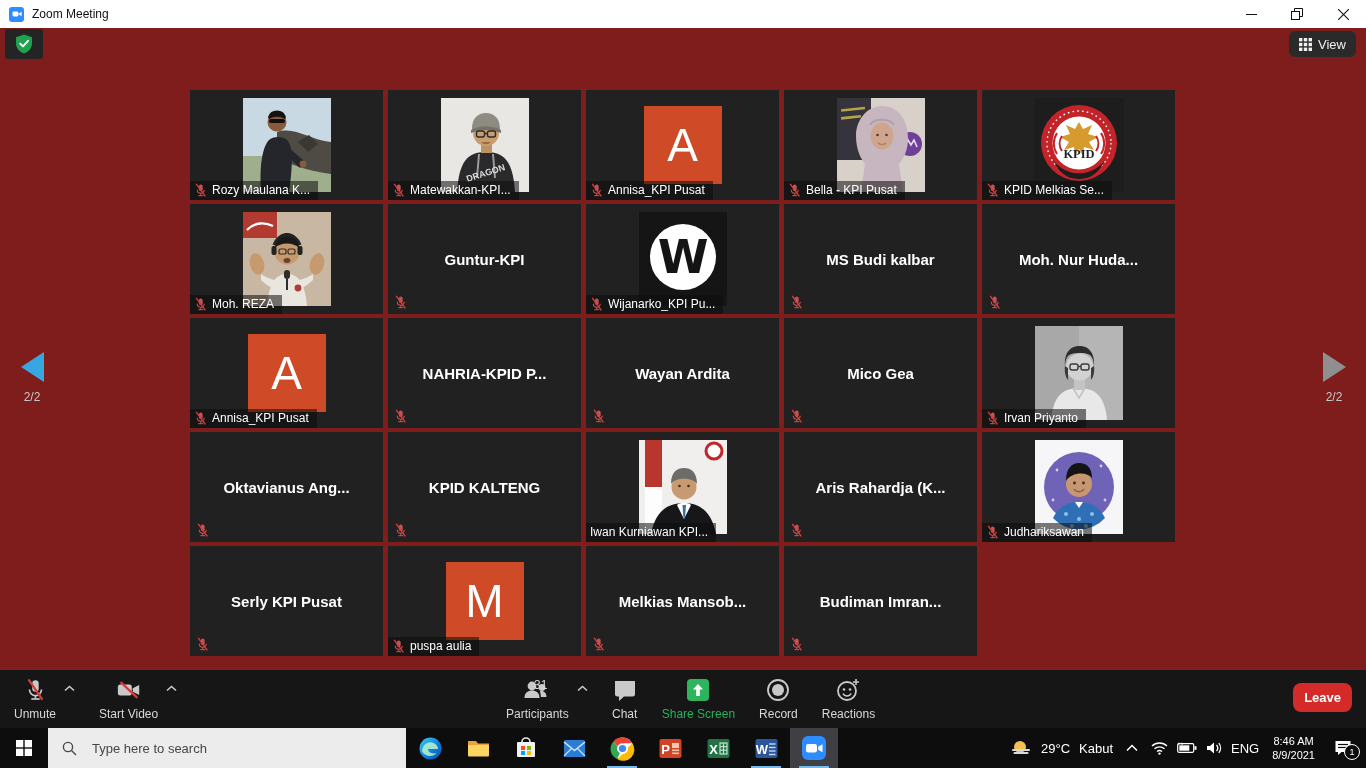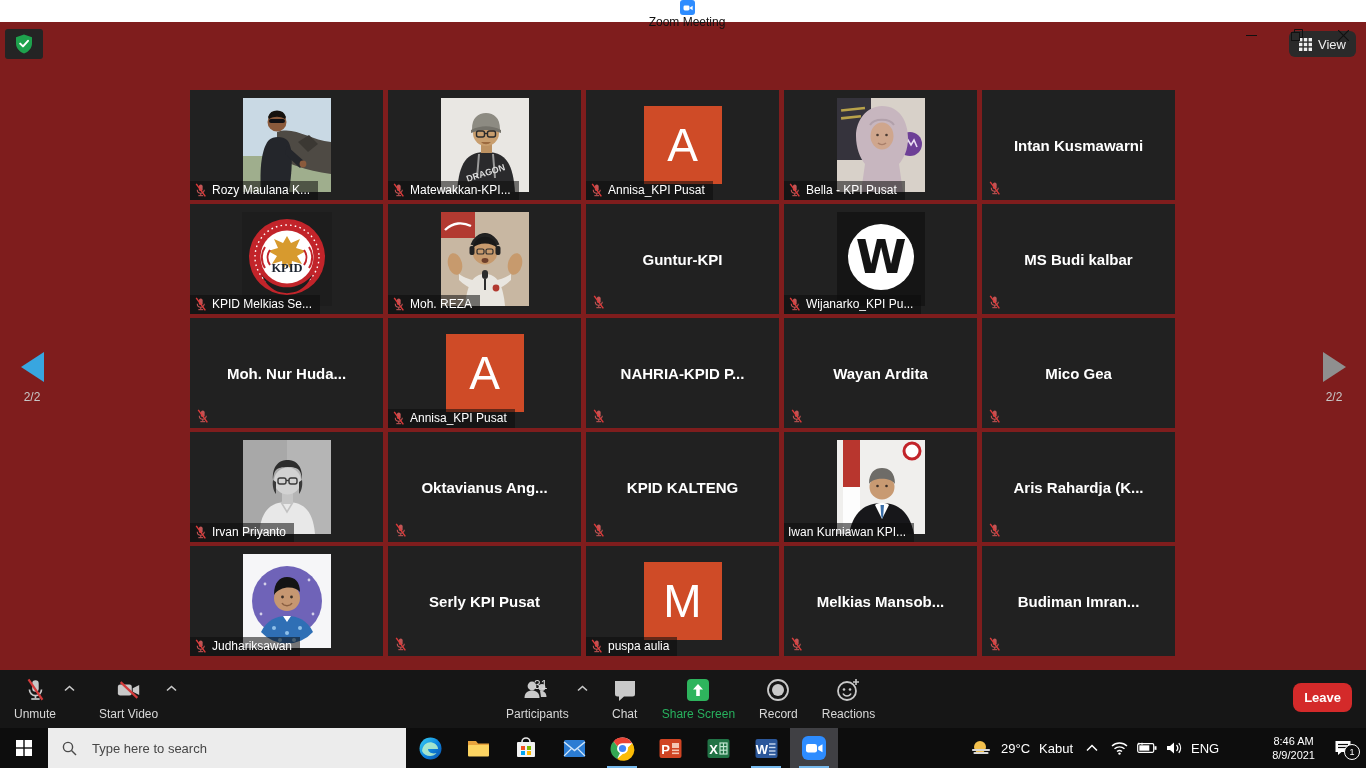--- a/index.html
+++ b/index.html
@@ -1,21 +1,21 @@
 <!DOCTYPE html>
 <html><head>
 <meta charset="utf-8">
 <style>
   html,body{margin:0;padding:0;}
   body{width:1366px;height:768px;overflow:hidden;position:relative;background:#151515;
        font-family:"Liberation Sans",sans-serif;-webkit-font-smoothing:antialiased;}
 
   
-  .titlebar{position:absolute;top:0;left:0;width:1366px;height:22px;background:#ffffff;
-            display:flex;align-items:center;z-index:30;flex-direction:column;}
+  .titlebar{position:absolute;top:0;left:0;width:1366px;height:28px;background:#ffffff;
+            display:flex;align-items:center;z-index:30;}
   .tb-appicon{width:15px;height:15px;border-radius:3px;background:#2d8cff;margin-left:9px;
               display:flex;align-items:center;justify-content:center;flex:0 0 auto;}
   .tb-title{font-size:12px;color:#111;margin-left:8px;}
   .tb-controls{margin-left:auto;display:flex;height:100%;}
   .tb-btn{width:46px;height:100%;display:flex;align-items:center;justify-content:center;}
 
   
   .meeting{position:absolute;top:22px;left:0;width:1366px;height:706px;background:#7f1d1d;}
   .shield-box{position:absolute;left:5px;top:7px;width:38px;height:30px;background:#242424;
               border-radius:3px;display:flex;align-items:center;justify-content:center;}
@@ -66,21 +66,21 @@
   .start-btn{width:48px;display:flex;align-items:center;justify-content:center;}
   .search-box{width:344px;background:#ececec;display:flex;align-items:center;gap:15px;
               padding-left:14px;color:#464646;font-size:13px;}
   .task-icon{width:48px;display:flex;align-items:center;justify-content:center;position:relative;}
   .task-icon.running::after{content:"";position:absolute;bottom:0;left:9px;right:9px;height:2px;
               background:#76b9ed;}
   .task-icon.active{background:#404044;}
   .tray{margin-left:auto;display:flex;align-items:center;color:#fff;font-size:13px;gap:9px;
         padding-right:8px;}
   .tray .ico{display:flex;align-items:center;}
-  .clock{text-align:center;font-size:11px;line-height:1.3;padding:0 4px;margin-left:40px;}
+  .clock{text-align:center;font-size:11px;line-height:1.3;padding:0 4px;}
   .notif{position:relative;display:flex;align-items:center;padding:0 6px;}
   .notif .badge{position:absolute;right:-2px;bottom:-4px;width:14px;height:14px;border-radius:50%;
                 background:#0d0d0d;border:1px solid #fff;color:#fff;font-size:9px;display:flex;
                 align-items:center;justify-content:center;}
 </style>
 </head>
 <body>
 
 <div class="titlebar">
   <span class="tb-appicon">
@@ -240,34 +240,20 @@
           <span class="mic">
 <svg width="13" height="14" viewBox="0 0 24 26">
  <rect x="9" y="3" width="7" height="12" rx="3.5" fill="#c05555"></rect>
  <path d="M6 12.5a6.5 6.5 0 0 0 13 0" stroke="#c05555" fill="none" stroke-width="2"></path>
  <line x1="12.5" y1="19" x2="12.5" y2="22.5" stroke="#c05555" stroke-width="2"></line>
  <line x1="8" y1="23.5" x2="17" y2="23.5" stroke="#c05555" stroke-width="2"></line>
  <line x1="4" y1="1.5" x2="21" y2="25" stroke="#e03a3a" stroke-width="2.6"></line>
 </svg>
           </span>
           <span>Bella - KPI Pusat</span>
-        </div>
-      </div>
-      <div class="tile">
-        <div class="center-name">Intan Kusmawarni</div>
-        <div class="mic-corner">
-          <span class="mic">
-<svg width="13" height="14" viewBox="0 0 24 26">
- <rect x="9" y="3" width="7" height="12" rx="3.5" fill="#c05555"></rect>
- <path d="M6 12.5a6.5 6.5 0 0 0 13 0" stroke="#c05555" fill="none" stroke-width="2"></path>
- <line x1="12.5" y1="19" x2="12.5" y2="22.5" stroke="#c05555" stroke-width="2"></line>
- <line x1="8" y1="23.5" x2="17" y2="23.5" stroke="#c05555" stroke-width="2"></line>
- <line x1="4" y1="1.5" x2="21" y2="25" stroke="#e03a3a" stroke-width="2.6"></line>
-</svg>
-          </span>
         </div>
       </div>
       <div class="tile">
         <div class="avatar-wrap">
           <svg width="90" height="94" viewBox="0 0 90 94">
    <rect width="90" height="94" fill="#1d1d1d"></rect>
    <circle cx="45" cy="45" r="38" fill="#c2242a"></circle>
    <circle cx="45" cy="45" r="32" fill="none" stroke="#fff" stroke-width="1.4" stroke-dasharray="1.6 3.2"></circle>
    <circle cx="45" cy="45" r="26.5" fill="#fff"></circle>
    <path d="M45 24 l4 7 9 -4 -4 9 10 3 -9 5 5 8 -10 -3 -1 9 -4 -7 -4 7 -1 -9 -10 3 5 -8 -9 -5 10 -3 -4 -9 9 4 Z" fill="#d79a2e"></path>

